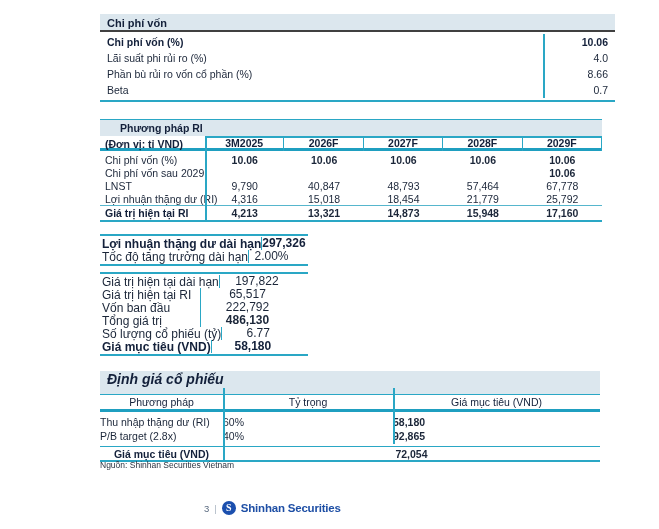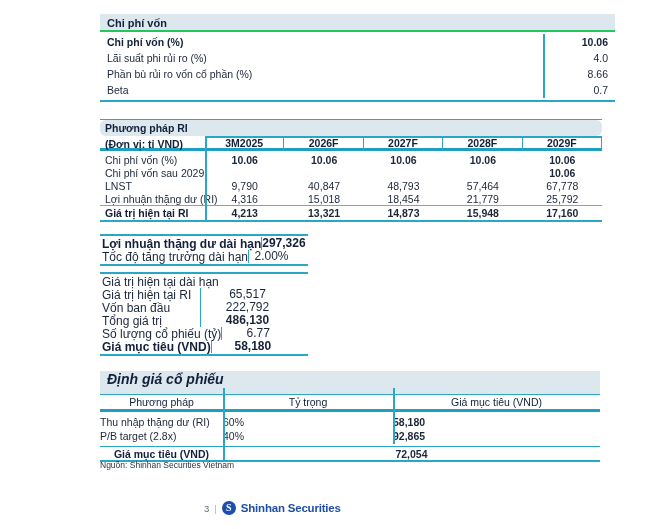--- a/index.html
+++ b/index.html
@@ -12,32 +12,32 @@
   .navy { color:#13203a; }
 
   
   .band {
     background:#dce7ee; height:18px; line-height:18px;
     font-size:11px; font-weight:bold; color:#13203a; padding-left:7px;
   }
 
   
   .t1 { position:absolute; left:100px; top:14px; width:515px; }
-  .t1 .band { border-bottom:2px solid #22c55e; }
+  .t1 .band { border-bottom:2px solid #404040; }
   .t1-body { border-bottom:2px solid #2aa7c5; padding:2px 0; }
   .t1-row { display:flex; height:16px; align-items:center; font-size:10.5px; }
   .t1-row .lbl { flex:0 0 443px; padding-left:7px; }
   .t1-row .val {
     flex:1; text-align:right; padding-right:7px;
     border-left:2px solid #2aa7c5; height:16px; line-height:16px;
   }
 
   
   .t2 { position:absolute; left:100px; top:119px; width:502px; border-top:1.5px solid #2aa7c5; }
-  .t2 .band { height:16px; line-height:16px; font-size:10.5px; padding-left:5px;border-radius:6px; }
+  .t2 .band { height:16px; line-height:16px; font-size:10.5px; padding-left:20px; }
   .t2-vline { position:absolute; left:105px; top:16px; bottom:2px; width:1.5px; background:#2aa7c5; }
   .t2-hline { position:absolute; left:105px; top:16px; right:0; height:1.5px; background:#2aa7c5; }
   .t2-head {
     display:grid; grid-template-columns:105px repeat(5,1fr);
     height:15px; align-items:center; font-size:10.5px; font-weight:bold;
     border-bottom:3px solid #1f9fc0;
   }
   .t2-head .unit { padding-left:5px; }
   .t2-head .yr { text-align:center; border-right:1.5px solid #2aa7c5; height:15px; line-height:15px; }
   .t2-body { padding-top:2px; border-bottom:2px solid #2aa7c5; }
@@ -177,20 +177,21 @@
     </div>
     <div class="t3-row">
       <div class="lbl">Tốc độ tăng trưởng dài hạn</div>
       <div class="val">2.00%</div>
     </div>
   </div>
 
   <div class="t3 t3b">
     <div class="t3-row">
       <div class="lbl">Giá trị hiện tại dài hạn</div>
+      <div class="val">197,822</div>
     </div>
     <div class="t3-row">
       <div class="lbl">Giá trị hiện tại RI</div>
       <div class="val">65,517</div>
     </div>
     <div class="t3-row">
       <div class="lbl">Vốn ban đầu</div>
       <div class="val">222,792</div>
     </div>
     <div class="t3-row">

